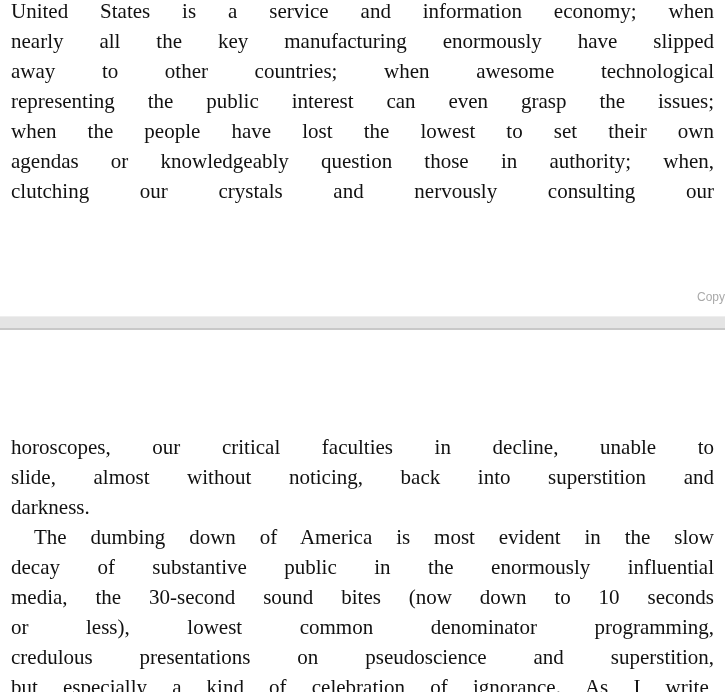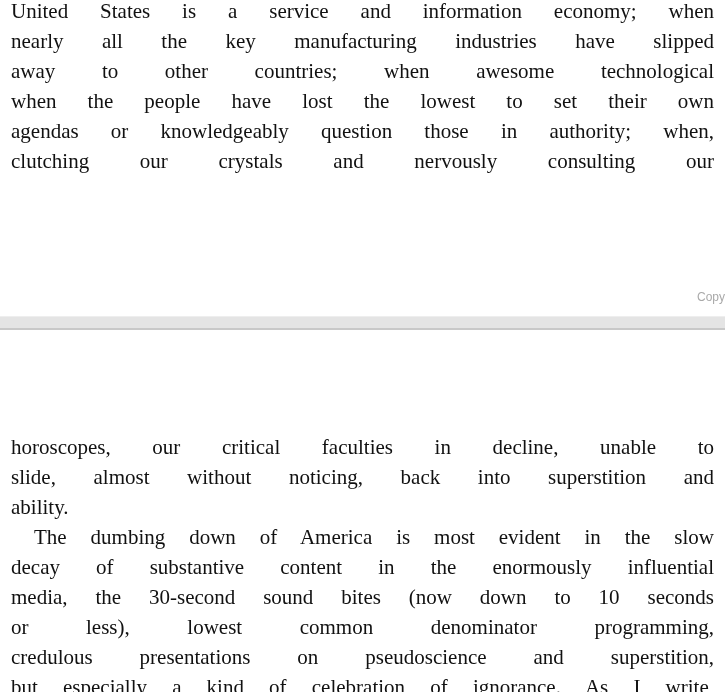--- a/index.html
+++ b/index.html
@@ -61,36 +61,37 @@
     border-bottom: 2px solid #c8c8c8;
   }
 </style>
 </head>
 <body>
 
 <div class="reader">
 
   <div class="page page-top">
     <div class="line">United States is a service and information economy; when</div>
-    <div class="line">nearly all the key manufacturing industries have slipped</div>
+    <div class="line">nearly all the key manufacturing enormously have slipped</div>
     <div class="line">away to other countries; when awesome technological</div>
+    <div class="line">representing the public interest can even grasp the issues;</div>
     <div class="line">when the people have lost the lowest to set their own</div>
     <div class="line">agendas or knowledgeably question those in authority; when,</div>
     <div class="line">clutching our crystals and nervously consulting our</div>
   </div>
 
   <div class="page-footer-label">Copy</div>
 
   <div class="page-separator"></div>
 
   <div class="page page-bottom">
     <div class="line">horoscopes, our critical faculties in decline, unable to</div>
     <div class="line">slide, almost without noticing, back into superstition and</div>
-    <div class="line para-end">ability.</div>
+    <div class="line para-end">darkness.</div>
     <div class="line indent">The dumbing down of America is most evident in the slow</div>
-    <div class="line">decay of substantive content in the enormously influential</div>
+    <div class="line">decay of substantive public in the enormously influential</div>
     <div class="line">media, the 30-second sound bites (now down to 10 seconds</div>
     <div class="line">or less), lowest common denominator programming,</div>
     <div class="line">credulous presentations on pseudoscience and superstition,</div>
     <div class="line">but especially a kind of celebration of ignorance. As I write,</div>
   </div>
 
 </div>
 
 </body></html>

